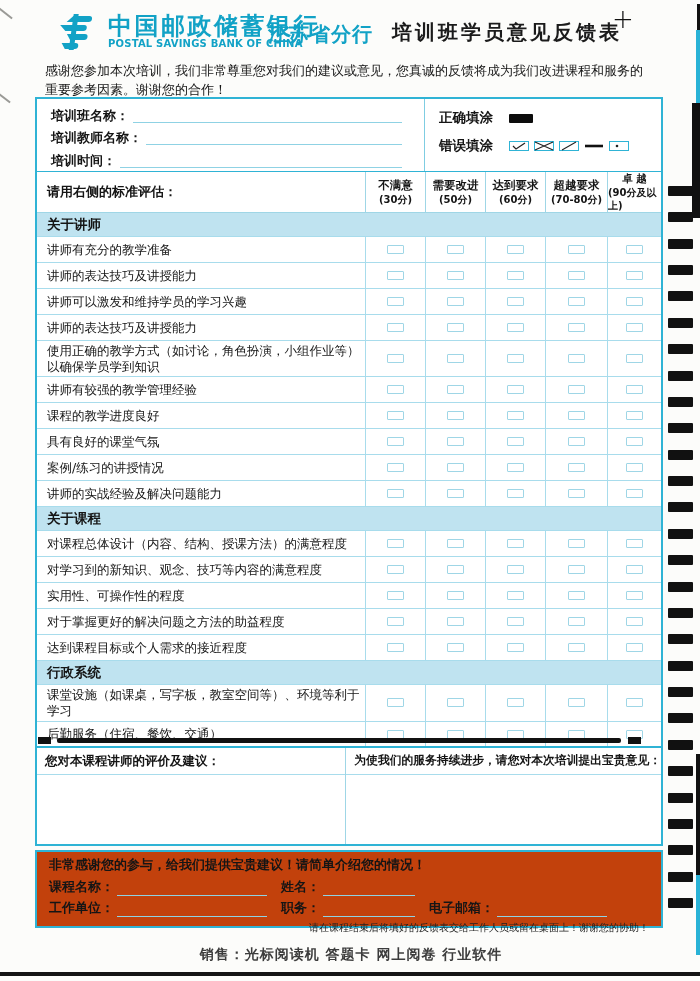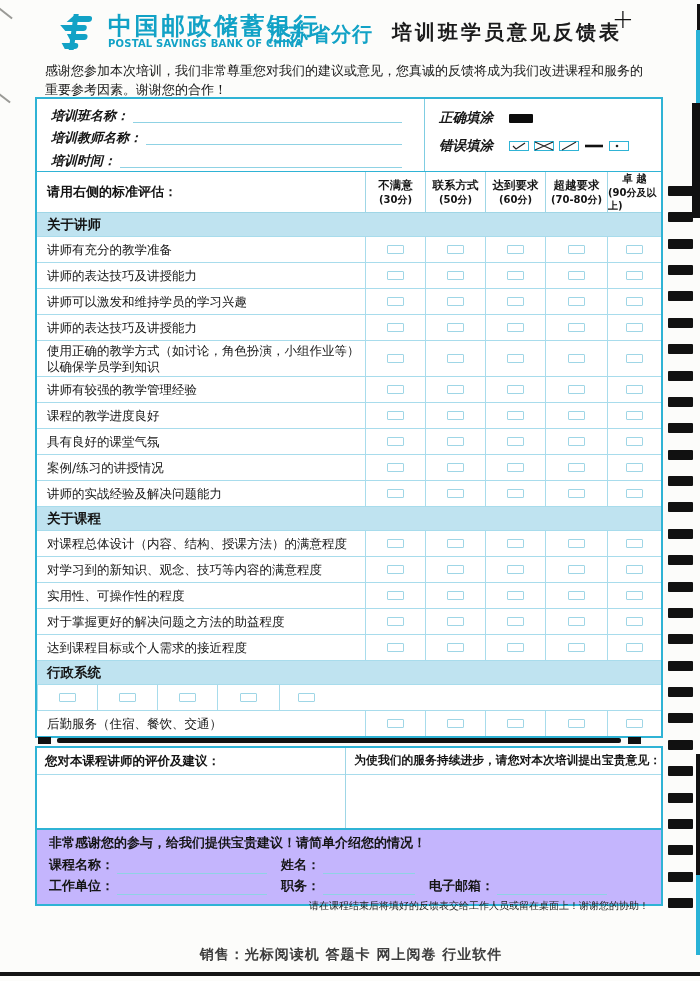--- a/index.html
+++ b/index.html
@@ -13,21 +13,21 @@
   .bank-cn{font-size:24px;font-weight:bold;color:#12a2c6;letter-spacing:2.5px;}
   .bank-en{font-size:10px;font-weight:bold;color:#12a2c6;letter-spacing:.2px;}
   .branch{position:absolute;left:268px;top:21px;font-size:20px;font-weight:bold;color:#12a2c6;letter-spacing:1px;}
   .form-title{position:absolute;left:392px;top:19px;font-size:20px;font-weight:600;color:#1b1b1b;letter-spacing:3px;}
   .plus-mark{position:absolute;left:612px;top:4px;font-size:26px;font-weight:300;color:#111;}
   .intro{position:absolute;left:45px;top:62px;width:604px;font-size:13px;line-height:1.45;color:#161616;}
 
   
   .omr-table{position:absolute;left:35px;top:97px;width:628px;box-sizing:border-box;
              border:2px solid #2fb3d5;background:#fff;}
-  .info-row{display:flex;height:72px;border-bottom:1.5px solid #2fb3d5;font-style:italic;}
+  .info-row{display:flex;height:72px;border-bottom:1.5px solid #2fb3d5;}
   .info-left{width:388px;box-sizing:border-box;border-right:1.5px solid #7fcde2;padding:5px 0 0 14px;
              display:flex;flex-direction:column;justify-content:space-around;}
   .field-line{display:flex;align-items:flex-end;height:20px;font-size:13px;font-weight:600;}
   .field-line .u{flex:1;margin:0 22px 2px 4px;border-bottom:1px solid #8fd2e4;height:12px;}
   .info-right{flex:1;padding:10px 0 0 14px;display:flex;flex-direction:column;gap:10px;}
   .fill-line{display:flex;align-items:center;gap:16px;font-size:13.5px;font-weight:600;}
   .black-rect{width:24px;height:9px;background:#0c0c0c;border-radius:1px;}
   .wrong-icons{display:flex;gap:5px;align-items:center;}
   .wbox{width:20px;height:10px;}
 
@@ -58,22 +58,22 @@
                border:2px solid #2fb3d5;background:#fff;display:flex;}
   .comment-col{box-sizing:border-box;display:flex;flex-direction:column;}
   .comment-col.left{width:332px;border-right:1px solid #9fd6e6;gap:38px;}
   .comment-col.right{flex:1;}
   .c-head{height:26px;border-bottom:1px solid #a8dcec;display:flex;align-items:center;
           padding-left:8px;font-size:12.5px;font-weight:600;white-space:nowrap;}
   .comment-col.right .c-head{font-size:11.8px;}
   .c-area{flex:1;cursor:text;}
 
   
-  .personal-box{position:absolute;left:35px;top:828px;width:628px;height:78px;box-sizing:border-box;
-                border:2px solid #2fb3d5;background:#c4b5fd;padding:4px 12px 2px 12px;}
+  .personal-box{position:absolute;left:35px;top:850px;width:628px;height:78px;box-sizing:border-box;
+                border:2px solid #2fb3d5;background:#c2410c;padding:4px 12px 2px 12px;}
   .thanks{font-size:13px;font-weight:700;height:19px;}
   .p-row{display:flex;align-items:flex-end;height:21px;font-size:13px;font-weight:600;}
   .p-field{display:flex;align-items:flex-end;}
   .p-field .u{border-bottom:1px solid #8fd2e4;height:12px;margin-left:3px;}
   .pf1 .u{width:150px;margin-right:14px;}
   .pf2 .u{width:92px;margin-right:14px;}
   .pf3 .u{width:110px;}
   .p-note{font-size:10px;text-align:right;margin-top:4px;color:#222;}
 
   
@@ -172,21 +172,21 @@
     </div>
 
     <div class="rate-head">
       <div class="rh-label">请用右侧的标准评估：</div>
 
     <div class="rh-col c0">
           <div>不满意</div>
           <div class="score">(30分)</div>
         </div>
         <div class="rh-col c1">
-          <div>联系方式</div>
+          <div>需要改进</div>
           <div class="score">(50分)</div>
         </div>
         <div class="rh-col c2">
           <div>达到要求</div>
           <div class="score">(60分)</div>
         </div>
         <div class="rh-col c3">
           <div>超越要求</div>
           <div class="score">(70-80分)</div>
         </div>
@@ -464,20 +464,21 @@
           </div>
           <div class="opt c3">
             <span class="bubble"></span>
           </div>
           <div class="opt c4">
             <span class="bubble"></span>
           </div>
         </div>
         <div class="section-row">行政系统</div>
         <div class="rate-row">
+          <div class="row-label">课堂设施（如课桌，写字板，教室空间等）、环境等利于学习</div>
           <div class="opt c0">
             <span class="bubble"></span>
           </div>
           <div class="opt c1">
             <span class="bubble"></span>
           </div>
           <div class="opt c2">
             <span class="bubble"></span>
           </div>
           <div class="opt c3">

